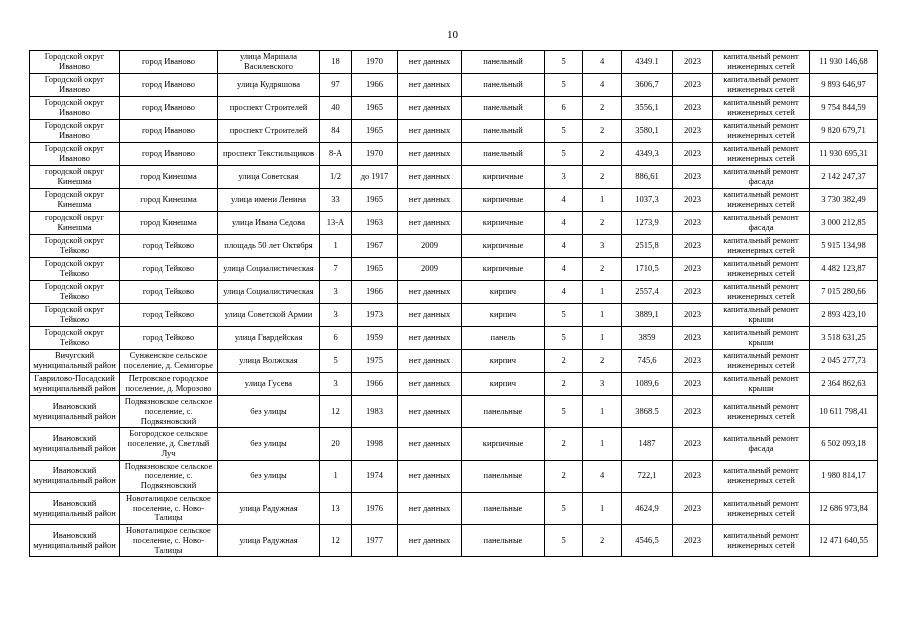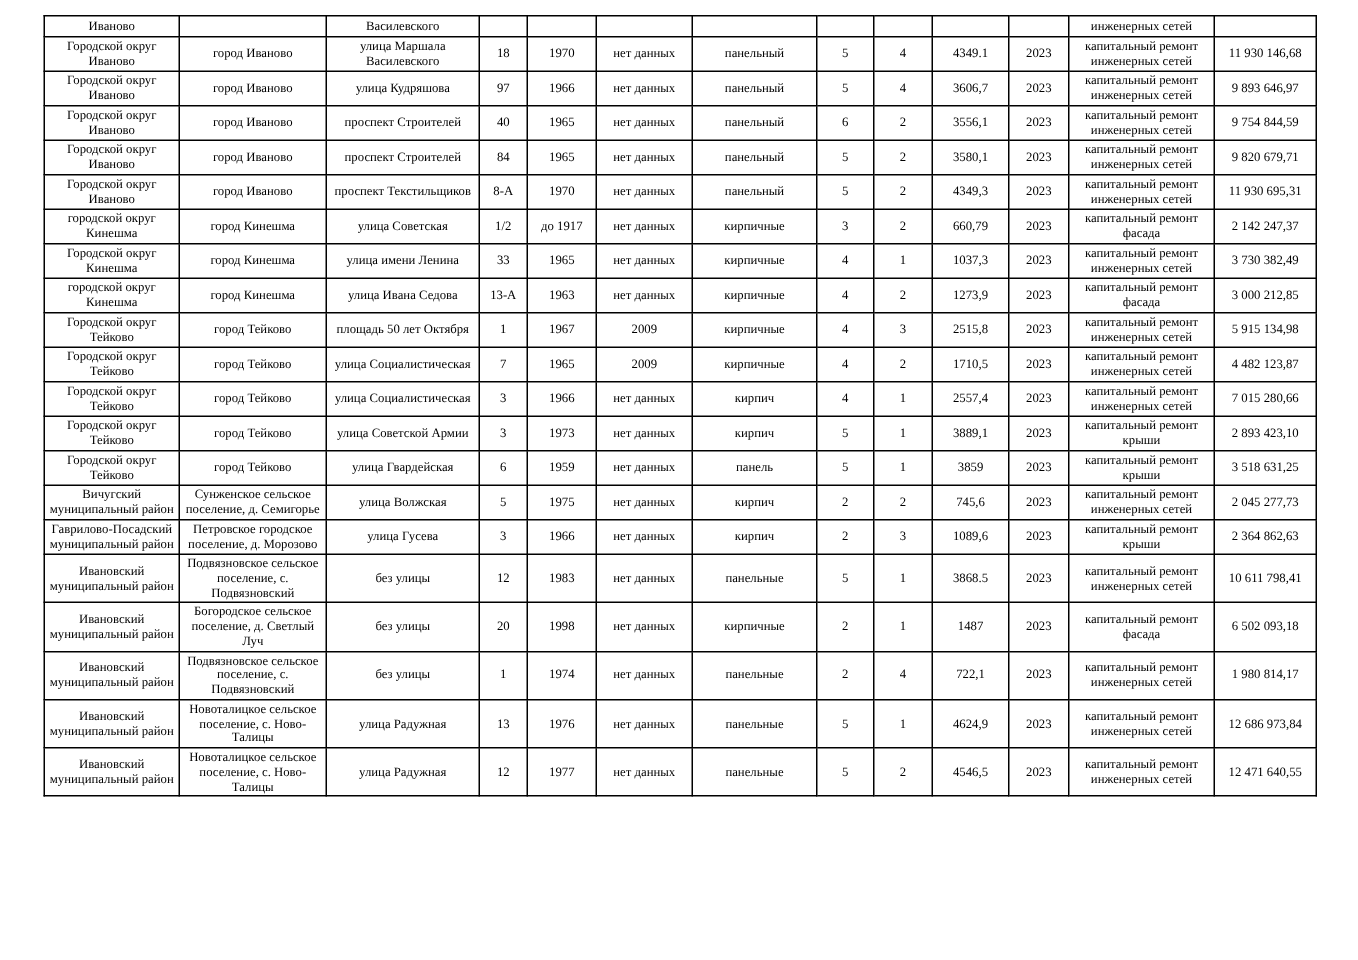--- a/index.html
+++ b/index.html
@@ -47,53 +47,39 @@
     vertical-align: bottom;
   }
   tr.data-row td {
     height: 20px;
   }
 </style>
 </head>
 <body>
 
 <div class="page">
+  <div class="page-number">10</div>
 
   <table class="repair-table">
     <colgroup>
       <col style="width:90px">
       <col style="width:98px">
       <col style="width:102px">
       <col style="width:32px">
       <col style="width:46px">
       <col style="width:64px">
       <col style="width:83px">
       <col style="width:38px">
       <col style="width:39px">
       <col style="width:51px">
       <col style="width:40px">
       <col style="width:97px">
       <col style="width:68px">
     </colgroup>
     <tbody>
-        <tr class="partial-row">
-          <td>Иваново</td>
-          <td></td>
-          <td>Василевского</td>
-          <td></td>
-          <td></td>
-          <td></td>
-          <td></td>
-          <td></td>
-          <td></td>
-          <td></td>
-          <td></td>
-          <td>инженерных сетей</td>
-          <td></td>
-        </tr>
         <tr class="data-row">
           <td>Городской округ Иваново</td>
           <td>город Иваново</td>
           <td>улица Маршала Василевского</td>
           <td>18</td>
           <td>1970</td>
           <td>нет данных</td>
           <td>панельный</td>
           <td>5</td>
           <td>4</td>
@@ -165,21 +151,21 @@
         <tr class="data-row">
           <td>городской округ Кинешма</td>
           <td>город Кинешма</td>
           <td>улица Советская</td>
           <td>1/2</td>
           <td>до 1917</td>
           <td>нет данных</td>
           <td>кирпичные</td>
           <td>3</td>
           <td>2</td>
-          <td>660,79</td>
+          <td>886,61</td>
           <td>2023</td>
           <td>капитальный ремонт фасада</td>
           <td>2 142 247,37</td>
         </tr>
         <tr class="data-row">
           <td>Городской округ Кинешма</td>
           <td>город Кинешма</td>
           <td>улица имени Ленина</td>
           <td>33</td>
           <td>1965</td>

